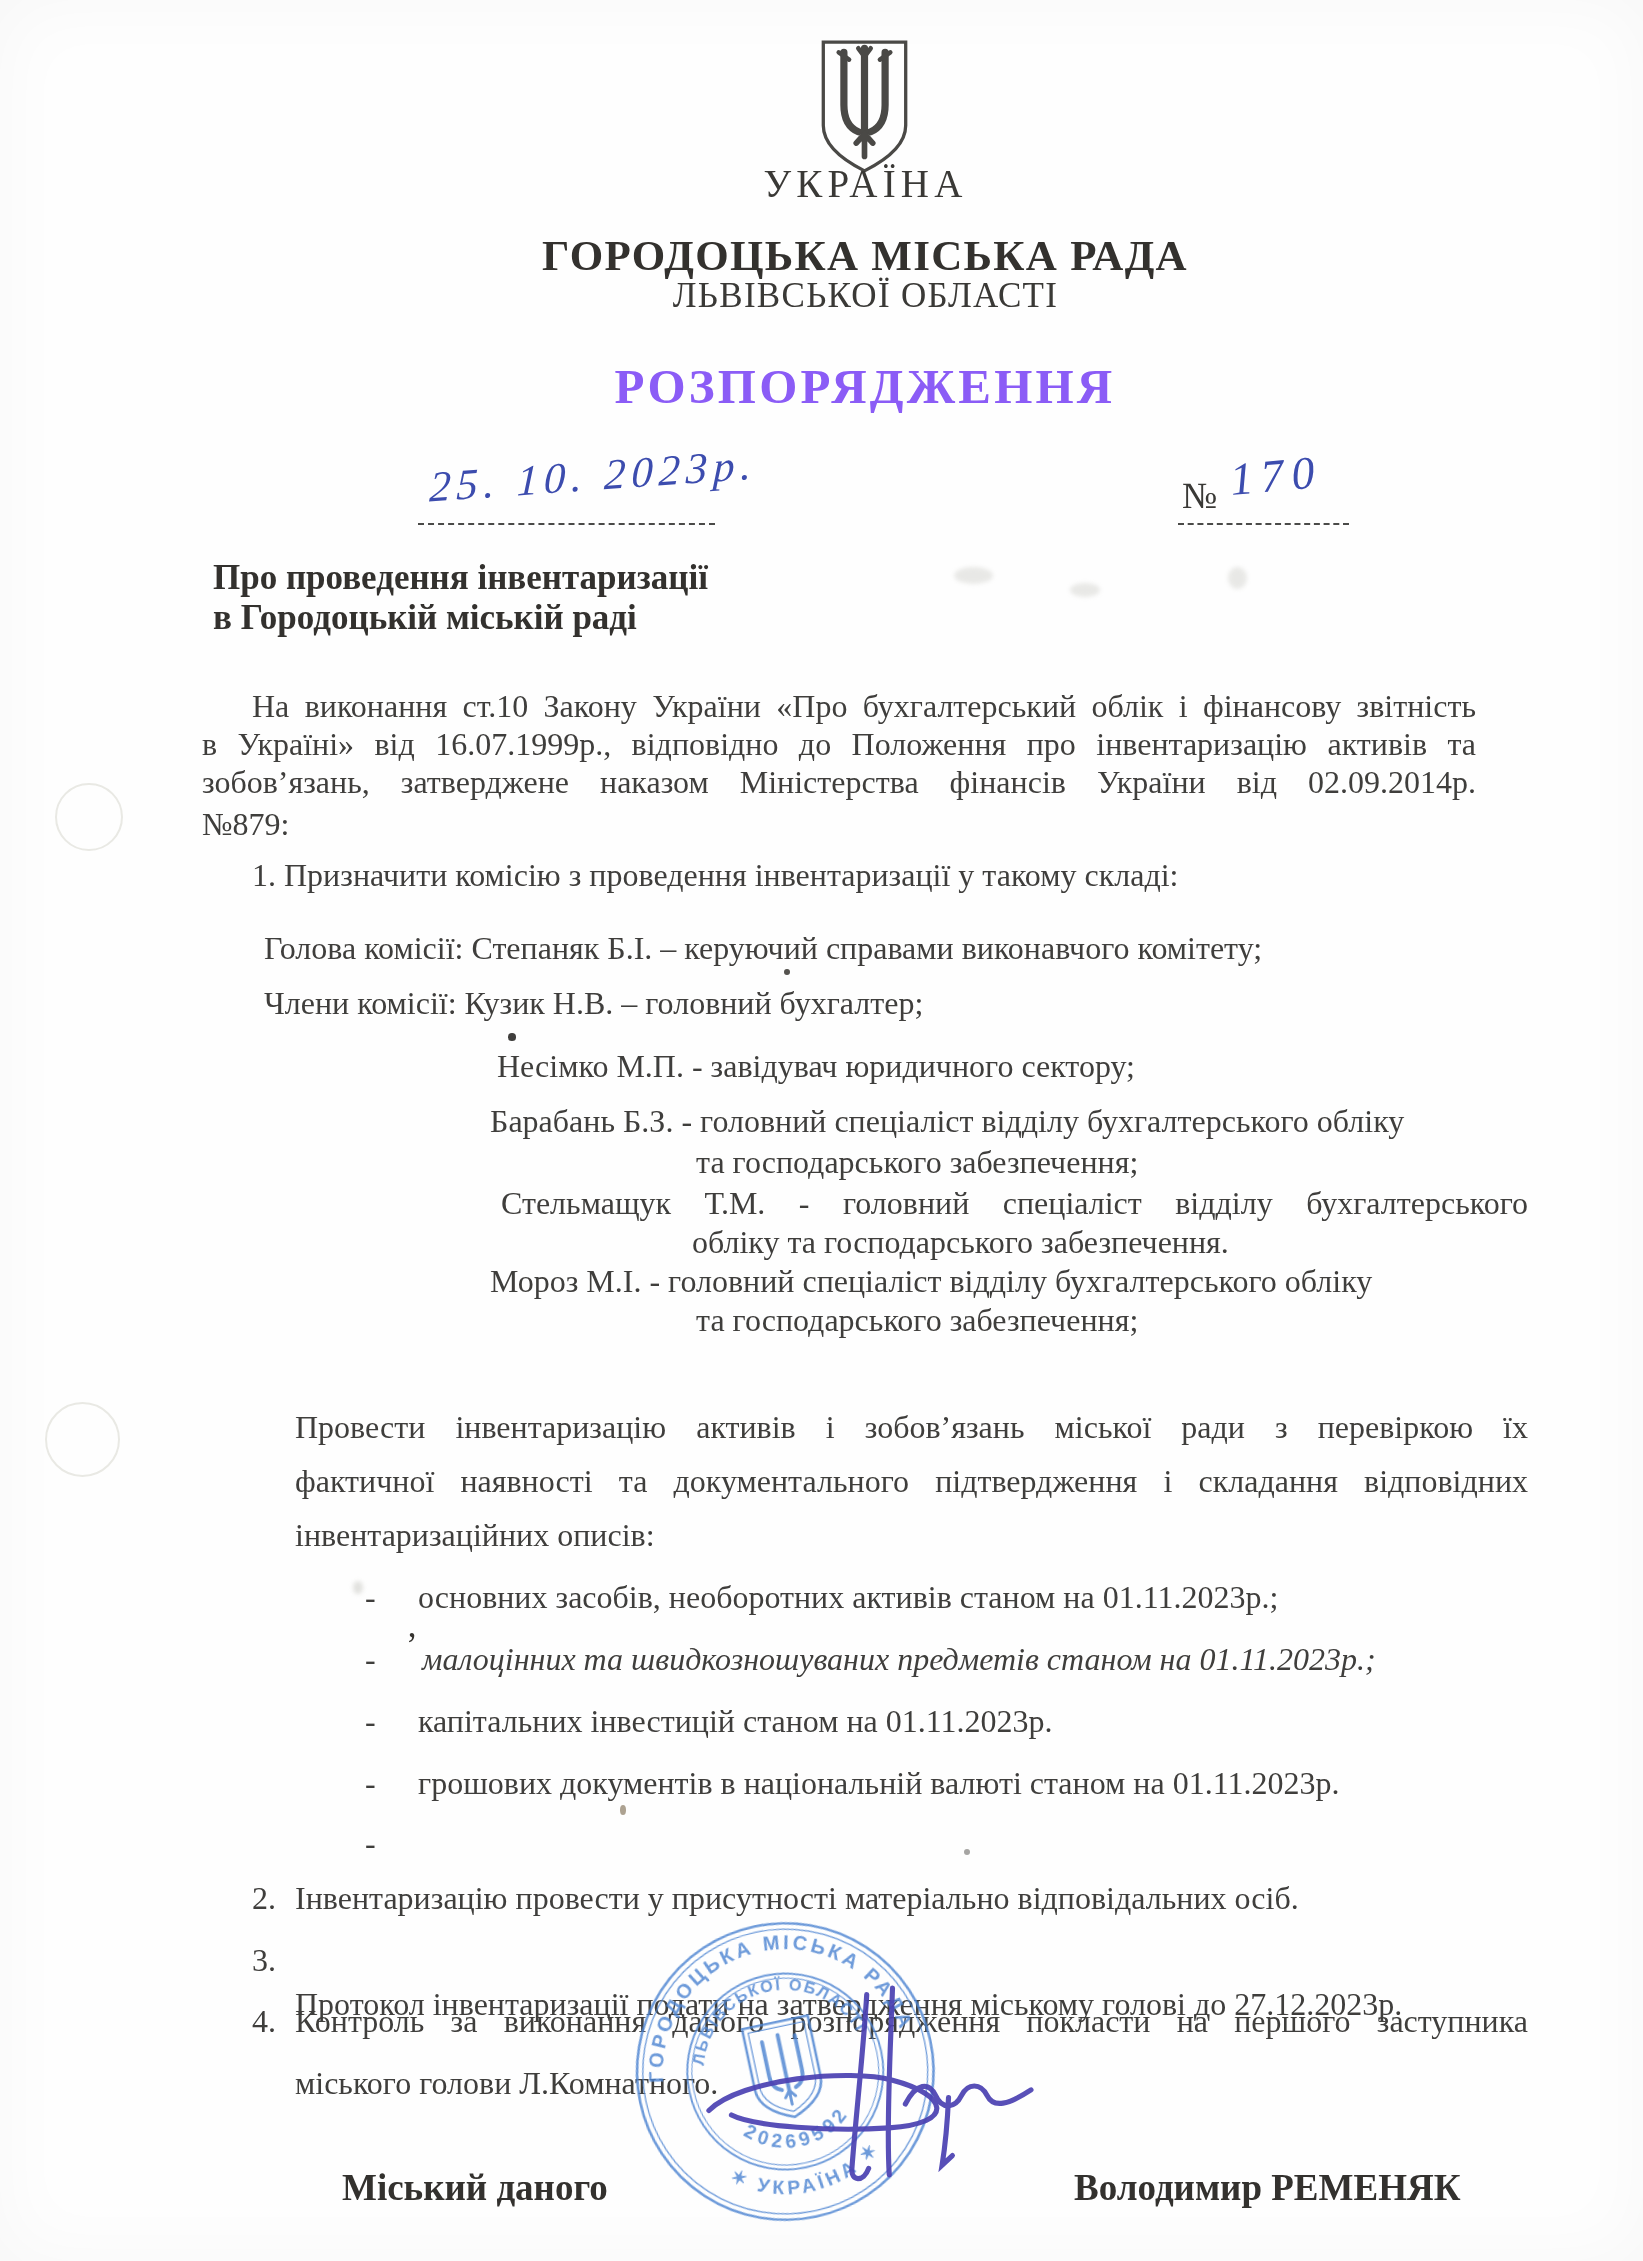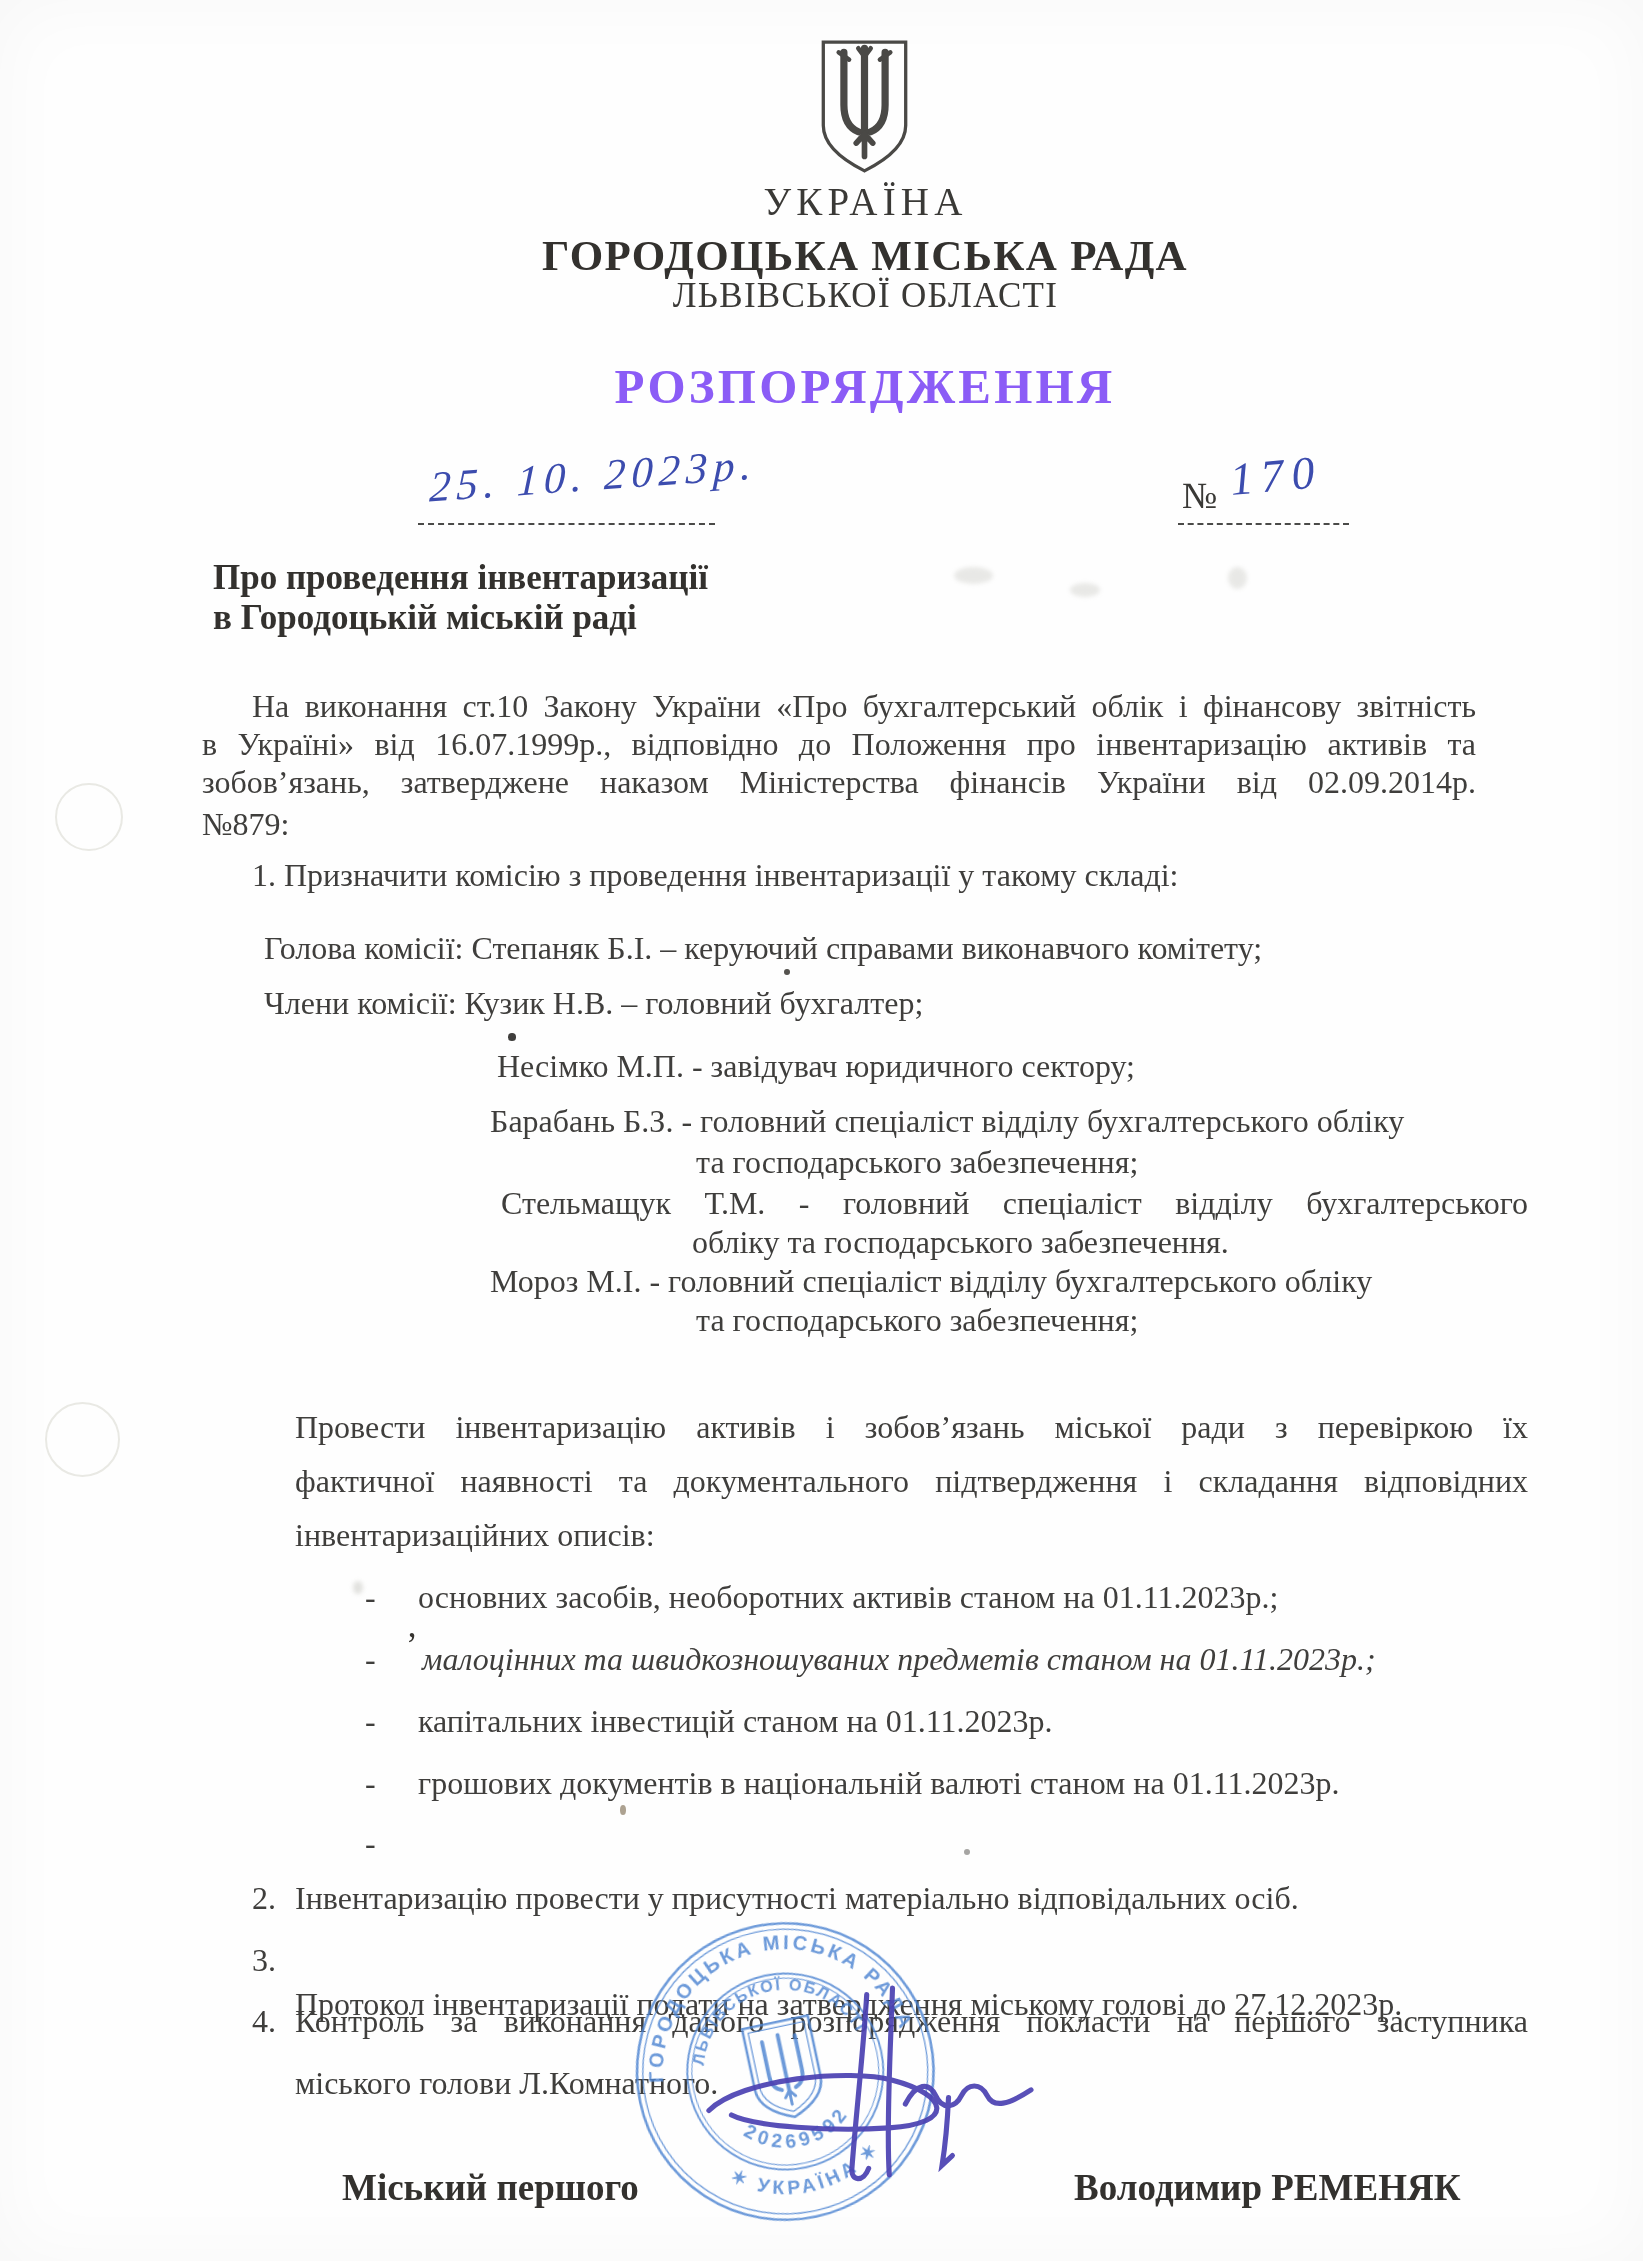--- a/index.html
+++ b/index.html
@@ -44,21 +44,21 @@
         <path d="M10,3 H90 V84 Q90,108 50,128 Q10,108 10,84 Z" stroke-width="3.2"></path>
         <path d="M30,13 V64 Q30,84 44,90" stroke-width="7"></path>
         <path d="M70,13 V64 Q70,84 56,90" stroke-width="7"></path>
         <path d="M50,9 V92" stroke-width="7"></path>
         <path d="M50,92 L42,101 M50,92 L58,101 M50,92 V114" stroke-width="5.5"></path>
         <path d="M25,13 l10,7 M75,13 l-10,7 M44,9 l6,8 6,-8" stroke-width="4.5"></path>
       </g>
     </svg>
   </div>
 
-  <div class="abs center hdr-country" style="left:672px;top:179px;width:387px;">УКРАЇНА</div>
+  <div class="abs center hdr-country" style="left:672px;top:161px;width:387px;">УКРАЇНА</div>
   <div class="abs center hdr-council" style="left:491px;top:231px;width:748px;">ГОРОДОЦЬКА МІСЬКА РАДА</div>
   <div class="abs center hdr-region" style="left:672px;top:276px;width:387px;">ЛЬВІВСЬКОЇ ОБЛАСТІ</div>
   <div class="abs center doc-title" style="left:575px;top:358px;width:580px;">РОЗПОРЯДЖЕННЯ</div>
 
   <div class="abs handwrite" style="left:429px;top:451px;font-size:43px;transform:rotate(-4deg) skewX(-6deg);">25. 10. 2023р.</div>
   <div class="abs uline" style="left:418px;top:520px;width:297px;"></div>
 
   <div class="abs" style="left:1182px;top:474px;font-size:37px;color:#3a3936;">№</div>
   <div class="abs handwrite" style="left:1230px;top:449px;font-size:46px;letter-spacing:7.7px;transform:rotate(-5deg);">170</div>
   <div class="abs uline" style="left:1178px;top:520px;width:171px;"></div>
@@ -105,21 +105,21 @@
   <div class="abs body-text" style="left:252px;top:1880px;">2.</div>
   <div class="abs body-text" style="left:295px;top:1880px;">Інвентаризацію провести у присутності матеріально відповідальних осіб.</div>
 
   <div class="abs body-text" style="left:252px;top:1942px;">3.</div>
   <div class="abs body-text" style="left:295px;top:1942px;margin-top:44px;">Протокол інвентаризації подати на затвердження міському голові до 27.12.2023р.</div>
 
   <div class="abs body-text" style="left:252px;top:2003px;">4.</div>
   <div class="abs body-text jline" style="left:295px;top:2003px;width:1233px;">Контроль за виконання даного розпорядження покласти на  першого заступника</div>
   <div class="abs body-text" style="left:295px;top:2065px;">міського голови  Л.Комнатного.</div>
 
-  <div class="abs sig-label" style="left:342px;top:2166px;">Міський першого</div>
+  <div class="abs sig-label" style="left:342px;top:2166px;">Міський даного</div>
   <div class="abs sig-label" style="left:1074px;top:2166px;">Володимир РЕМЕНЯК</div>
 
   <div class="abs" style="left:634px;top:1920px;opacity:.82;filter:blur(0.4px);transform:rotate(-12deg);z-index:1;">
     <svg width="303" height="303" viewBox="-235 -235 470 470">
       <defs>
         <path id="arcOuterTop" d="M -178.6,65 A 190,190 0 1 1 178.6,65"></path>
         <path id="arcOuterBottom" d="M -178.6,65 A 190,190 0 0 0 178.6,65"></path>
         <path id="arcInnerTop" d="M -124.7,22.2 A 126.7,126.7 0 1 1 124.7,22.2"></path>
         <path id="arcInnerBottom" d="M -110.5,41 A 117.6,117.6 0 0 0 110.5,41"></path>
       </defs>

